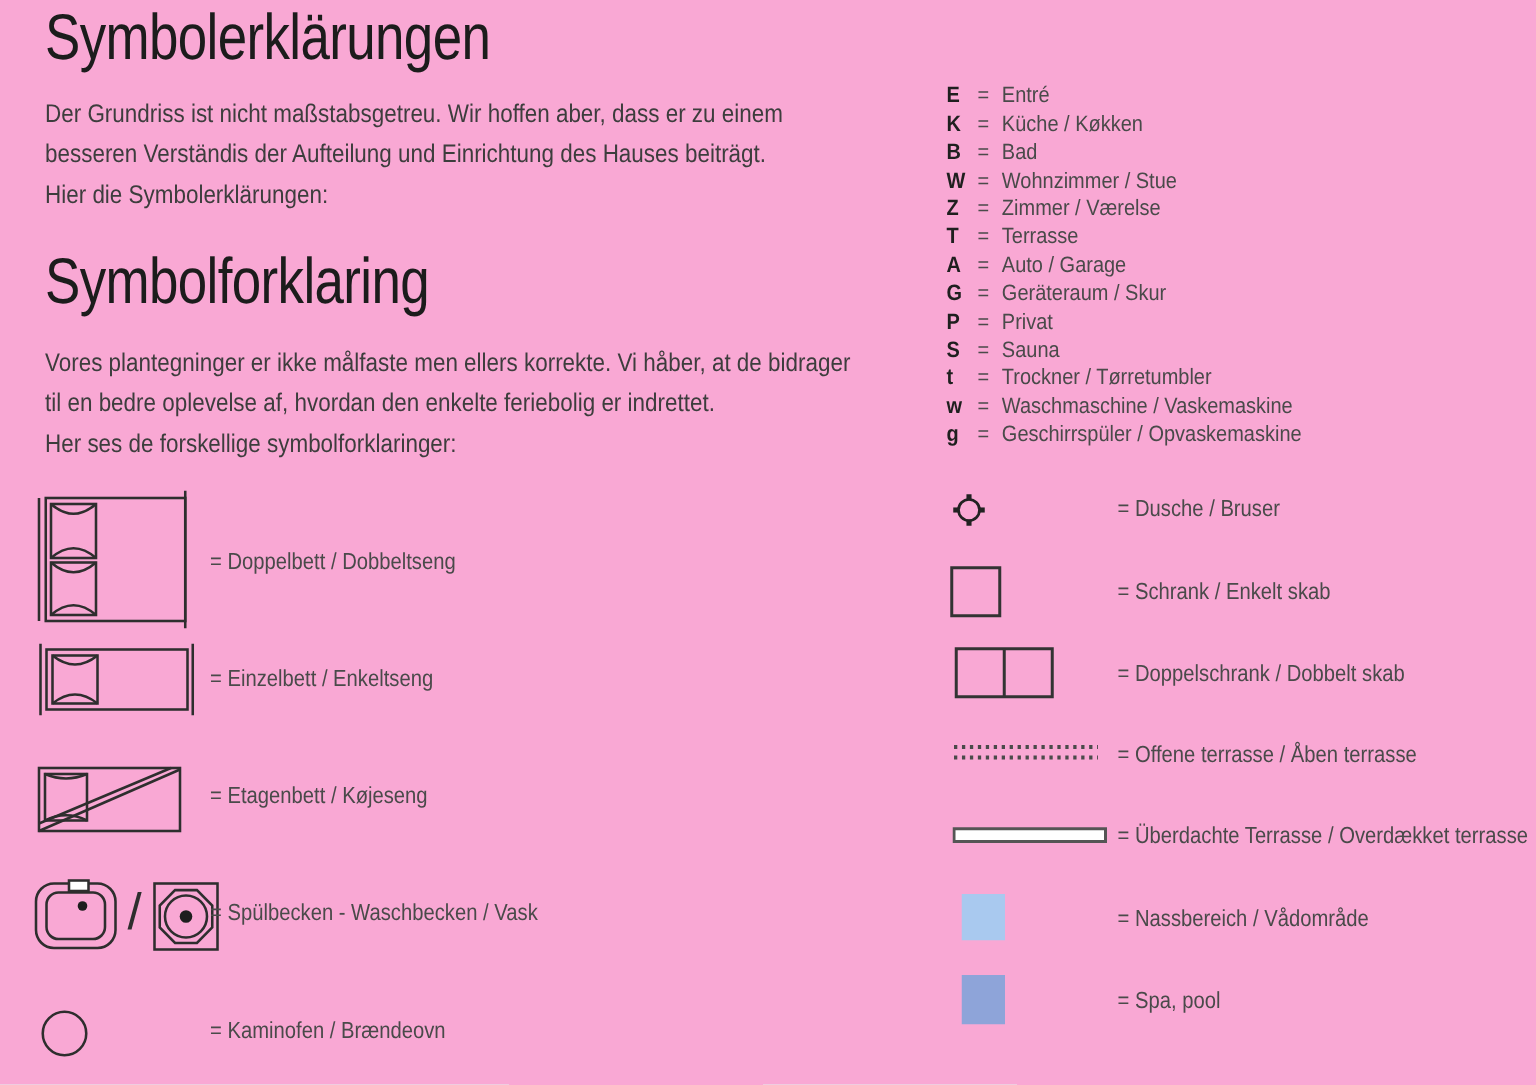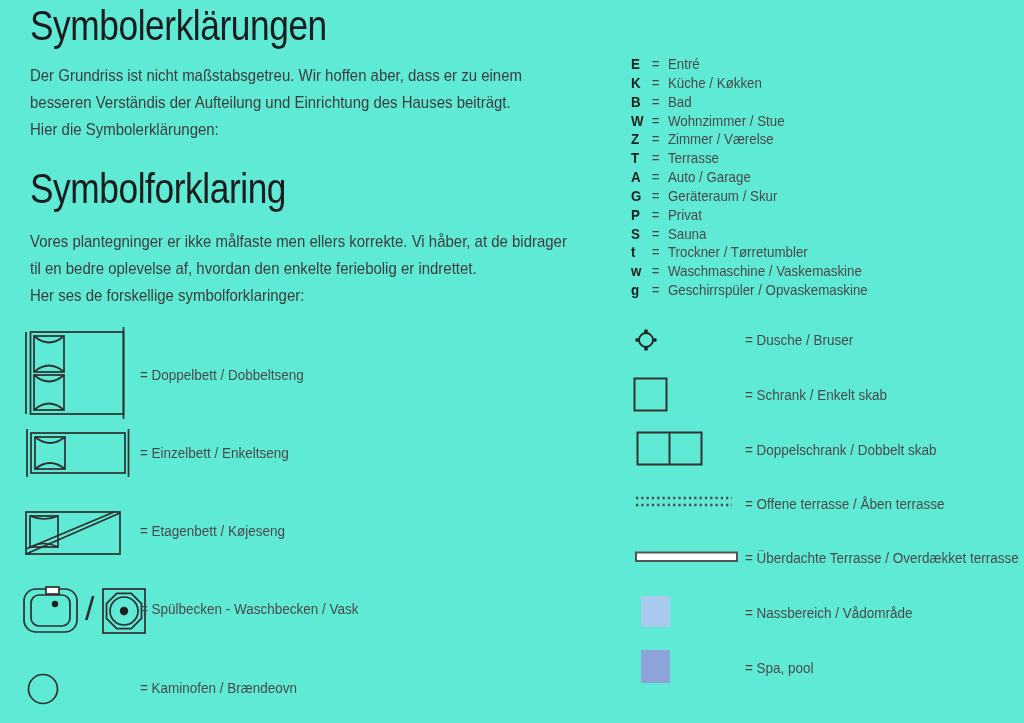--- a/index.html
+++ b/index.html
@@ -1,17 +1,17 @@
 <!DOCTYPE html>
 <html><head>
 <meta charset="utf-8">
 <style>
   html,body{margin:0;padding:0;background:#e9e9e9;}
   .page{
-    position:relative;width:1024px;height:723px;background:#5eead4;
+    position:relative;width:1024px;height:723px;background:#f9a8d4;
     font-family:"Liberation Sans",sans-serif;overflow:hidden;margin:0 auto;
     color:#3d3d3d;
   }
   .abs{position:absolute;}
   .h1{
     font-size:43px;font-weight:500;color:#1c1c1c;letter-spacing:-0.5px;
     transform:scaleX(0.82);transform-origin:left top;white-space:nowrap;line-height:1;
   }
   .intro{
     font-size:17px;line-height:27px;color:#3d3d3d;white-space:pre-line;

